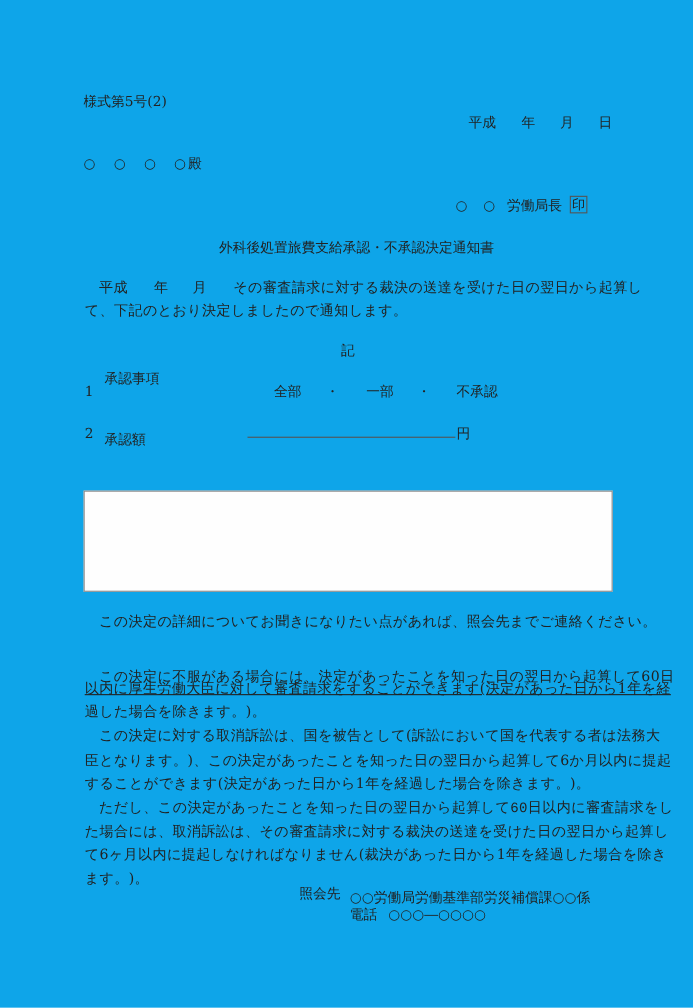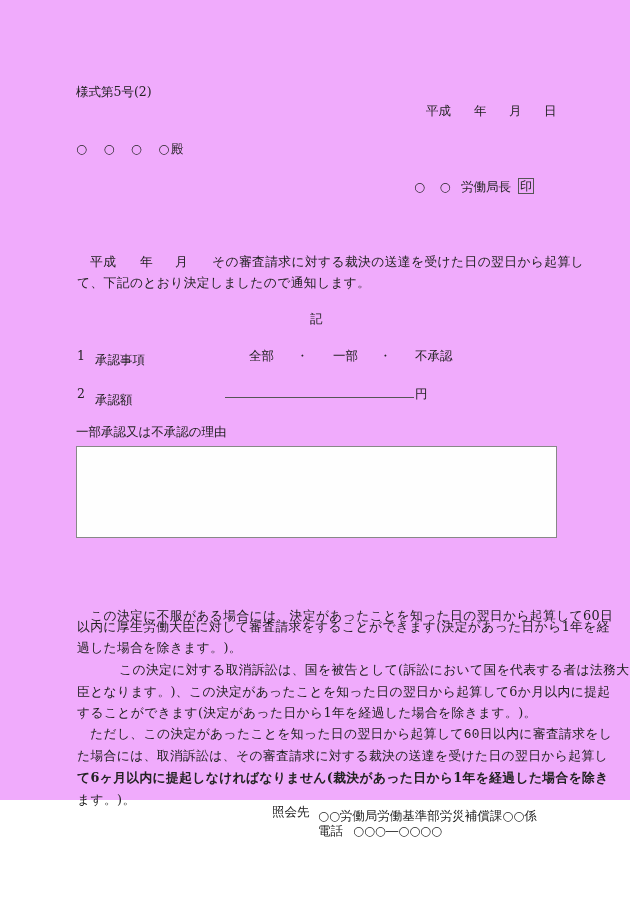--- a/index.html
+++ b/index.html
@@ -1,18 +1,18 @@
 <!DOCTYPE html>
 <html><head>
 <meta charset="utf-8">
 <style>
   html, body { margin: 0; padding: 0; background: #ffffff; }
   body { width: 630px; height: 916px; position: relative; overflow: hidden;
          font-family: "DejaVu Serif", "Liberation Serif", serif; color: #222; }
-  .page { position: absolute; left: 0; top: 0; width: 630px; height: 800px; background: #f0abfc; }
+  .page { position: absolute; left: 0; top: 0; width: 630px; height: 916px; background: #0ea5e9; }
   .t { position: absolute; font-size: 12.5px; line-height: 16px; white-space: nowrap; }
   .line { position: absolute; left: 77px; font-size: 12.8px; line-height: 16px; white-space: nowrap; letter-spacing: 0.35px; }
   .seal { display: inline-block; border: 1px solid #555; padding: 0 1px; font-size: 12px; line-height: 14px; }
   .underline { position: absolute; left: 225px; top: 397px; width: 189px; height: 0; border-top: 1.5px solid #555; }
   .reason-box { position: absolute; left: 76px; top: 446px; width: 479px; height: 90px; border: 1.5px solid #888; background: #fefefe; }
 </style>
 </head>
 <body>
 
 <div class="page">
@@ -30,71 +30,72 @@
     <span class="t" style="left:76px; top:141px; letter-spacing:2px;">○　○　○　○</span>
     <span class="t" style="left:171px; top:141px;">殿</span>
   </div>
 
   <div>
     <span class="t" style="left:414px; top:179px; letter-spacing:1px;">○　○</span>
     <span class="t" style="left:461px; top:179px;">労働局長</span>
     <span class="t" style="left:518px; top:178px;"><span class="seal">印</span></span>
   </div>
 
+  <div class="t" style="left:199px; top:217px;">外科後処置旅費支給承認・不承認決定通知書</div>
 
   <div>
     <span class="line" style="left:90px; top:254px;">平成</span>
     <span class="line" style="left:140px; top:254px;">年</span>
     <span class="line" style="left:175px; top:254px;">月</span>
     <span class="line" style="left:212px; top:254px;">その審査請求に対する裁決の送達を受けた日の翌日から起算し</span>
     <span class="line" style="top:275px;">て、下記のとおり決定しましたので通知します。</span>
   </div>
 
   <div class="t" style="left:310px; top:311px;">記</div>
 
   <div>
     <span class="t" style="left:77px; top:348px;">1</span>
-    <span class="t" style="left:95px; top:352px;">承認事項</span>
+    <span class="t" style="left:95px; top:336px;">承認事項</span>
     <span class="t" style="left:249px; top:348px;">全部</span>
     <span class="t" style="left:296px; top:348px;">・</span>
     <span class="t" style="left:333px; top:348px;">一部</span>
     <span class="t" style="left:379px; top:348px;">・</span>
     <span class="t" style="left:415px; top:348px;">不承認</span>
   </div>
 
   <div>
     <span class="t" style="left:77px; top:386px;">2</span>
     <span class="t" style="left:95px; top:392px;">承認額</span>
     <span class="t" style="left:227px; top:382px; width:185px; text-align:right;"></span>
     <div class="underline"></div>
     <span class="t" style="left:415px; top:386px;">円</span>
   </div>
 
-  <div class="t" style="left:76px; top:424px;">一部承認又は不承認の理由</div>
   <div class="reason-box">
     <span></span>
   </div>
 
+  <div class="line" style="left:90px; top:558px;">この決定の詳細についてお聞きになりたい点があれば、照会先までご連絡ください。</div>
 
   <div>
     <div class="line" style="left:90px; top:564px;margin-top:44px;">この決定に不服がある場合には、決定があったことを知った日の翌日から起算して60日</div>
-    <div class="line" style="top:619px;">以内に厚生労働大臣に対して審査請求をすることができます(決定があった日から1年を経</div>
+    <div class="line" style="top:619px;text-decoration:underline;">以内に厚生労働大臣に対して審査請求をすることができます(決定があった日から1年を経</div>
     <div class="line" style="top:640px;">過した場合を除きます。)。</div>
   </div>
 
   <div>
-    <div class="line" style="left:90px; top:662px;margin-left:29px;">この決定に対する取消訴訟は、国を被告として(訴訟において国を代表する者は法務大</div>
+    <div class="line" style="left:90px; top:662px;">この決定に対する取消訴訟は、国を被告として(訴訟において国を代表する者は法務大</div>
     <div class="line" style="top:684px;">臣となります。)、この決定があったことを知った日の翌日から起算して6か月以内に提起</div>
     <div class="line" style="top:705px;">することができます(決定があった日から1年を経過した場合を除きます。)。</div>
   </div>
 
   <div>
     <div class="line" style="left:90px; top:727px;font-family:Liberation Mono, monospace;">ただし、この決定があったことを知った日の翌日から起算して60日以内に審査請求をし</div>
-    <div class="line" style="top:749px;font-family:Liberation Mono, monospace;">た場合には、取消訴訟は、その審査請求に対する裁決の送達を受けた日の翌日から起算し</div>
-    <div class="line" style="top:770px;font-weight:bold;">て6ヶ月以内に提起しなければなりません(裁決があった日から1年を経過した場合を除き</div>
+    <div class="line" style="top:749px;">た場合には、取消訴訟は、その審査請求に対する裁決の送達を受けた日の翌日から起算し</div>
+    <div class="line" style="top:770px;">て6ヶ月以内に提起しなければなりません(裁決があった日から1年を経過した場合を除き</div>
     <div class="line" style="top:792px;">ます。)。</div>
   </div>
 
   <div>
     <span class="t" style="left:260px; top:804px;margin-left:12px;">照会先</span>
     <span class="t" style="left:318px; top:808px;">○○労働局労働基準部労災補償課○○係</span>
     <span class="t" style="left:318px; top:823px;">電話</span>
     <span class="t" style="left:353px; top:823px;">○○○―○○○○</span>
   </div>
 

